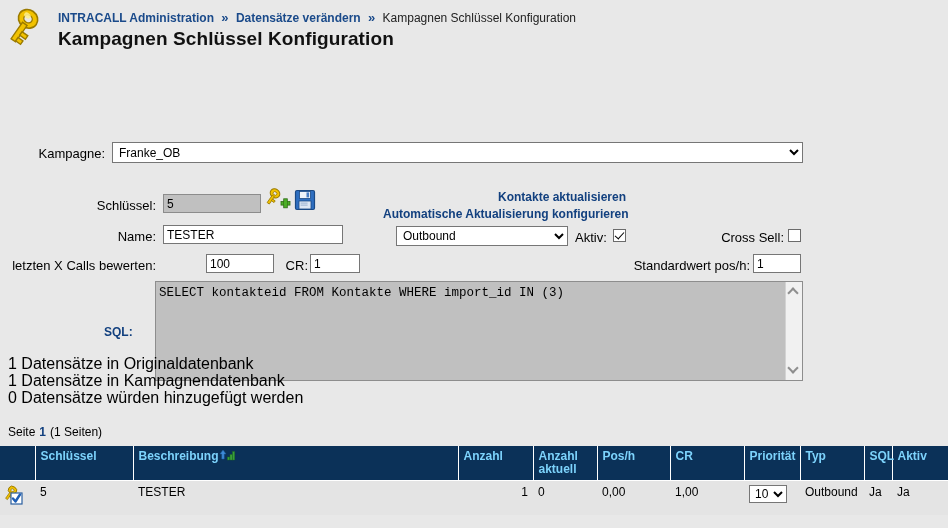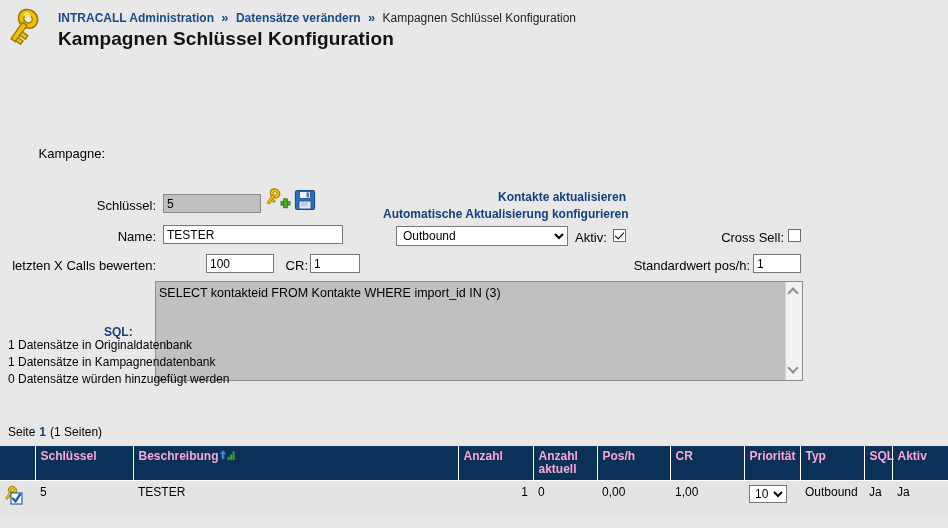--- a/index.html
+++ b/index.html
@@ -127,21 +127,21 @@
     width: 648px; height: 100px;
     border: 1px solid #8d8d8d;
     background: #c0c0c0;
     box-sizing: border-box;
     overflow: hidden;
   }
   #sql-text {
     position: absolute;
     left: 3px; top: 4px;
     width: 610px;
-    font-family: Liberation Sans, sans-serif;
+    font-family: Liberation Mono, monospace;
     font-size: 12.5px;
     color: #000;
     white-space: pre-wrap;
     line-height: 14px;
   }
   #sql-scroll {
     position: absolute;
     right: 0; top: 0;
     width: 16px; height: 98px;
     background: #f1f1f1;
@@ -161,22 +161,22 @@
     border-width: 0 2px 2px 0;
   }
   #chev-up { top: 6px; }
   #chev-up::after { transform: rotate(-135deg); }
   #chev-down { bottom: 8px; }
   #chev-down::after { transform: rotate(45deg); }
 
   
   #status-area {
     position: absolute;
-    left: 8px; top: 337px;
-    font-size: 12px;
+    left: 8px; top: 355px;
+    font-size: 16px;
     line-height: 17px;
     color: #000;
   }
   #paging {
     position: absolute;
     left: 8px; top: 425px;
     font-size: 12px;
     color: #000;
     text-align: center;
   }
@@ -189,21 +189,21 @@
   #grid {
     position: absolute;
     left: 0; top: 446px;
     width: 948px;
     border-collapse: collapse;
     font-size: 12px;
     table-layout: fixed;
   }
   #grid th {
     background: #0b3158;
-    color: #f9a8d4;
+    color: #7dd3fc;
     font-weight: bold;
     font-size: 12px;
     text-align: left;
     vertical-align: top;
     padding: 4px 5px 4px 5px;
     border-right: 1px solid #ffffff;
     border-bottom: 1px solid #ffffff;
     height: 30px;
     box-sizing: border-box;
     line-height: 13px;
@@ -256,20 +256,23 @@
     <span class="crumb-sep">»</span>
     <span class="crumb-current">Kampagnen Schlüssel Konfiguration</span>
   </div>
 
   <div id="page-title">Kampagnen Schlüssel Konfiguration</div>
 </div>
 
 <div id="form-area">
 
   <div class="lbl" style="left:0px; top:84px; width:105px;">Kampagne:</div>
+  <select class="sel" id="kampagne-select" style="left:112px; top:80px; width:691px; height:21px;">
+    <option>Franke_OB</option>
+  </select>
 
   <div class="lbl" style="left:0px; top:136px; width:156px;">Schlüssel:</div>
   <input class="txt disabled" id="schluessel-input" style="left: 163px; top: 132px; width: 98px; height: 19px;" readonly="" value="5">
 
   <svg style="position:absolute; left:265px; top:126px; width:26px; height:26px;" viewBox="0 0 26 26">
     <g transform="rotate(35 11 11)">
       <ellipse cx="7" cy="7" rx="5" ry="4.4" fill="#f2c200" stroke="#9a7a00" stroke-width="1"></ellipse>
       <ellipse cx="7" cy="7" rx="2" ry="1.7" fill="#e8e8e8" stroke="#9a7a00" stroke-width=".8"></ellipse>
       <rect x="5.8" y="10" width="2.6" height="9" fill="#f2c200" stroke="#9a7a00" stroke-width=".8"></rect>
       <rect x="8.2" y="13" width="3.2" height="2" fill="#f2c200" stroke="#9a7a00" stroke-width=".8"></rect>

